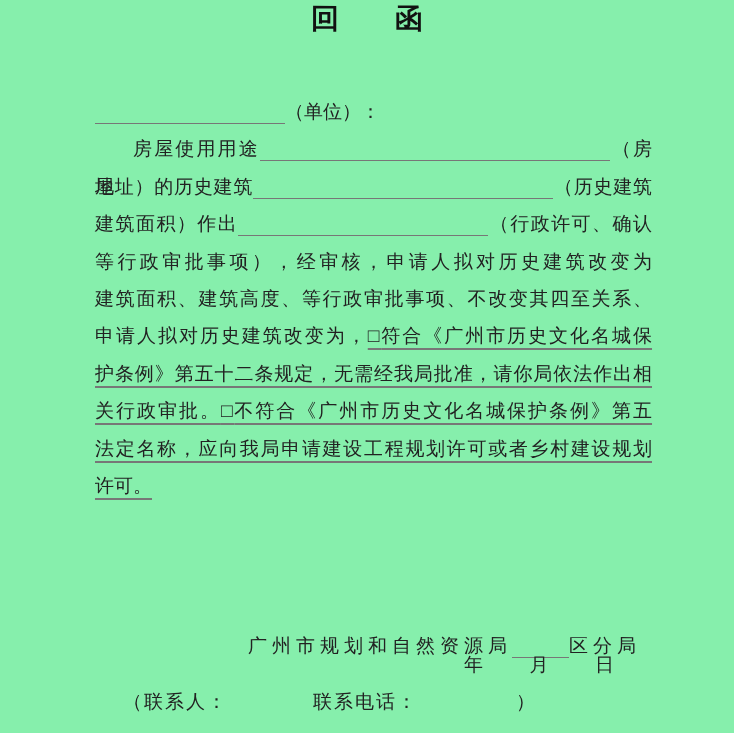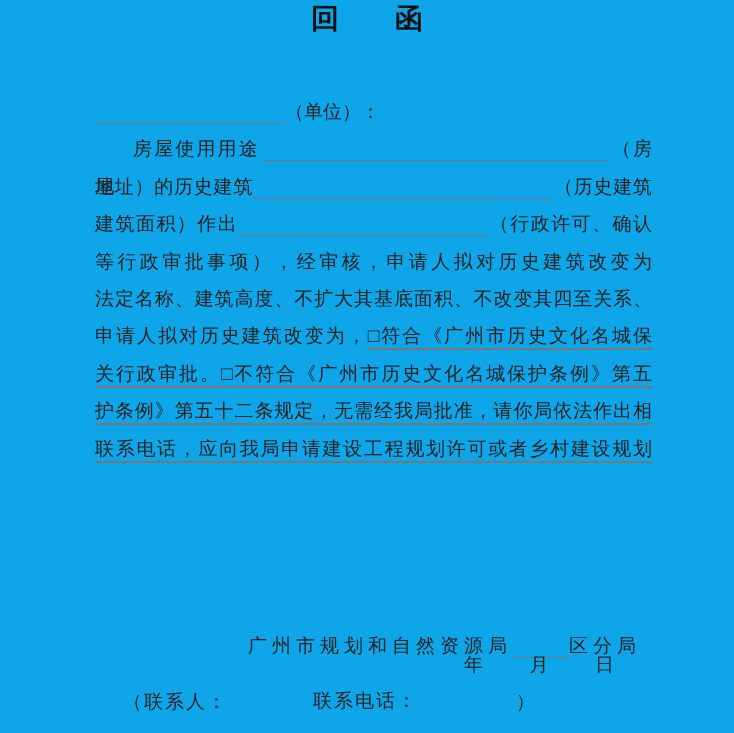--- a/index.html
+++ b/index.html
@@ -3,21 +3,21 @@
 <meta charset="utf-8">
 <style>
   html, body {
     margin: 0; padding: 0;
     background: #ffffff;
   }
   .page {
     position: relative;
     width: 734px;
     height: 733px;
-    background: #0ea5e9;
+    background: #86efac;
     overflow: hidden;
     font-family: "Liberation Serif", "DejaVu Serif", serif;
     color: #222222;
   }
   .title {
     position: absolute;
     top: 2px;
     left: 0;
     width: 734px;
     margin: 0;
@@ -87,21 +87,21 @@
     top: 690px;
     left: 0;
     width: 588px;
     height: 30px;
     font-size: 19px;
     line-height: 24px;
     letter-spacing: 2px;
   }
   .contact-line span { position: absolute; top: 0; white-space: nowrap; }
   .c-open  { left: 123px; }
-  .c-phone { left: 313px; font-family: Liberation Mono, monospace; }
+  .c-phone { left: 313px; }
   .c-close { left: 516px; }
 </style>
 </head>
 <body>
 
 <div class="page">
 
   <h1 class="title">回　　函</h1>
 
   <div class="content">
@@ -121,39 +121,42 @@
     <div class="line just">
       <span>建筑面积）作出</span><span class="blank w250"></span><span>（行政许可、确认</span>
     </div>
 
     <div class="line just">
       <span>等行政审批事项），经审核，申请人拟对历史建筑改变为</span>
     </div>
 
 
     <div class="line just">
-      <span>法定名称、建筑高度、不扩大其基底面积、不改变其四至关系、</span>
+      <span>建筑面积、建筑高度、等行政审批事项、不改变其四至关系、</span>
     </div>
 
     <div class="line just">
       <span>申请人拟对历史建筑改变为，</span><span class="ul">□</span><span class="ul">符合《广州市历史文化名城保</span>
     </div>
 
     <div class="line just ul">
+      <span>护条例》第五十二条规定，无需经我局批准，请你局依法作出相</span>
+    </div>
+
+    <div class="line just ul">
       <span>关行政审批。</span><span>□</span><span>不符合《广州市历史文化名城保护条例》第五</span>
     </div>
 
     <div class="line just ul">
-      <span>护条例》第五十二条规定，无需经我局批准，请你局依法作出相</span>
+      <span>法定名称，应向我局申请建设工程规划许可或者乡村建设规划</span>
     </div>
 
-    <div class="line just ul">
-      <span>联系电话，应向我局申请建设工程规划许可或者乡村建设规划</span>
+    <div class="line ul">
+      <span>许可。</span>
     </div>
-
 
   </div>
 
   <div class="sig-line">
     <span>广州市规划和自然资源局</span><span class="blank w57"></span><span>区分局</span>
   </div>
 
   <div class="date-line">
     <span>年</span>
     <span>月</span>

